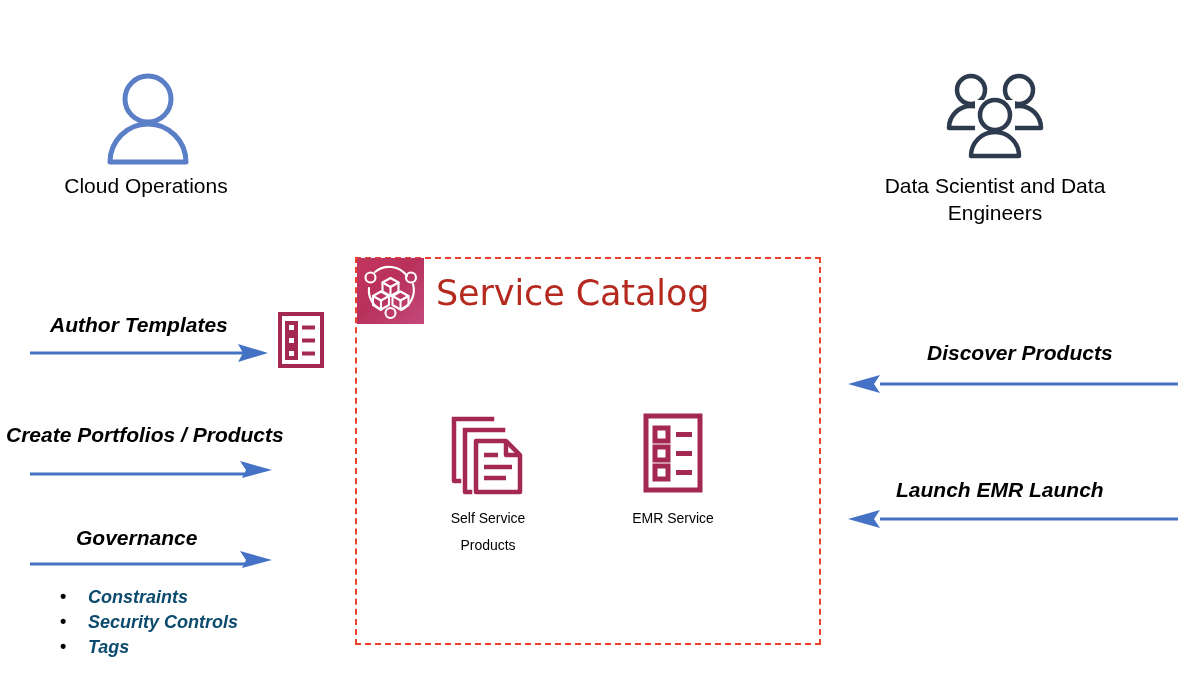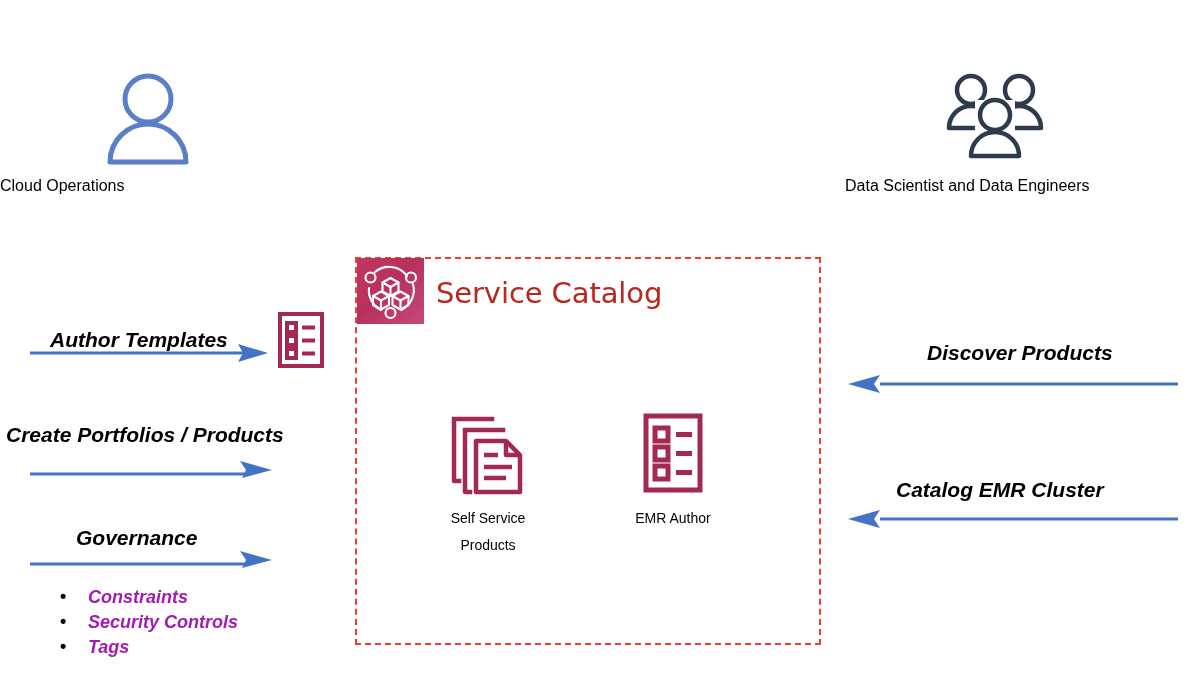--- a/index.html
+++ b/index.html
@@ -13,21 +13,22 @@
     position: relative;
     overflow: hidden;
     font-family: "Liberation Sans", sans-serif;
     color: #000000;
   }
   .abs { position: absolute; }
 
   
   .actor-label {
     position: absolute;
-    font-size: 16px;
+    text-align: center;
+    font-size: 21px;
     line-height: 27px;
     color: #000000;
     font-family: "Liberation Sans", sans-serif;
   }
 
   
   .catalog-box {
     position: absolute;
     left: 355px;
     top: 257px;
@@ -42,21 +43,21 @@
     left: 357px;
     top: 258px;
     width: 67px;
     height: 66px;
     background: linear-gradient(135deg, #c2365f 0%, #b8315c 45%, #c44a7a 100%);
   }
   .catalog-title {
     position: absolute;
     left: 436px;
     top: 276px;
-    font-size: 29px;
+    font-size: 35px;
     line-height: 34px;
     color: #b5291f;
     font-family: "DejaVu Sans", sans-serif;
     letter-spacing: -0.1px;
     white-space: nowrap;
   }
 
   
   .product-tile {
     position: absolute;
@@ -96,21 +97,21 @@
     margin: 0;
     padding: 0;
     list-style: none;
   }
   .gov-list li {
     position: relative;
     font-size: 18px;
     line-height: 25px;
     font-style: italic;
     font-weight: bold;
-    color: #a21caf;
+    color: #0c4a6e;
     padding-left: 46px;
   }
   .gov-list li::before {
     content: "\2022";
     position: absolute;
     left: 18px;
     top: -1px;
     font-size: 18px;
     font-style: normal;
     font-weight: bold;
@@ -209,25 +210,25 @@
         <rect x="22" y="59" width="13" height="13"></rect>
       </g>
       <g stroke="#A32952" stroke-width="5" stroke-linecap="butt">
         <line x1="43" y1="27.5" x2="59" y2="27.5"></line>
         <line x1="43" y1="46.5" x2="59" y2="46.5"></line>
         <line x1="43" y1="65.5" x2="59" y2="65.5"></line>
       </g>
     </svg>
   </div>
   <div class="product-label">
-    <div>EMR Author</div>
-  </div>
-</div>
-
-<div class="flow-label" style="left:50px; top:327px;">Author Templates</div>
+    <div>EMR Service</div>
+  </div>
+</div>
+
+<div class="flow-label" style="left:50px; top:312px;">Author Templates</div>
 <div class="abs" style="left:30px; top:343px;">
   <svg width="238" height="20" viewBox="0 0 238 20">
     <line x1="0" y1="10" x2="216" y2="10" stroke="#4472C4" stroke-width="3.2"></line>
     <path d="M238 10 L208 1 L213 10 L208 19 Z" fill="#4472C4"></path>
   </svg>
 </div>
 <div class="abs" style="left:276px; top:311px;">
   <svg width="50" height="58" viewBox="0 0 50 58">
     <rect x="4" y="3" width="42" height="52" fill="#ffffff" stroke="#A32952" stroke-width="4" stroke-linejoin="miter"></rect>
     <g fill="none" stroke="#A32952" stroke-width="4">
@@ -266,19 +267,19 @@
 </ul>
 
 <div class="flow-label" style="left:927px; top:340px;">Discover Products</div>
 <div class="abs" style="left:848px; top:374px;">
   <svg width="330" height="20" viewBox="0 0 330 20">
     <line x1="32" y1="10" x2="330" y2="10" stroke="#4472C4" stroke-width="3.2"></line>
     <path d="M0 10 L32 1 L26 10 L32 19 Z" fill="#4472C4"></path>
   </svg>
 </div>
 
-<div class="flow-label" style="left:896px; top:477px;">Catalog EMR Cluster</div>
+<div class="flow-label" style="left:896px; top:477px;">Launch EMR Launch</div>
 <div class="abs" style="left:848px; top:509px;">
   <svg width="330" height="20" viewBox="0 0 330 20">
     <line x1="32" y1="10" x2="330" y2="10" stroke="#4472C4" stroke-width="3.2"></line>
     <path d="M0 10 L32 1 L26 10 L32 19 Z" fill="#4472C4"></path>
   </svg>
 </div>
 
 </body></html>

